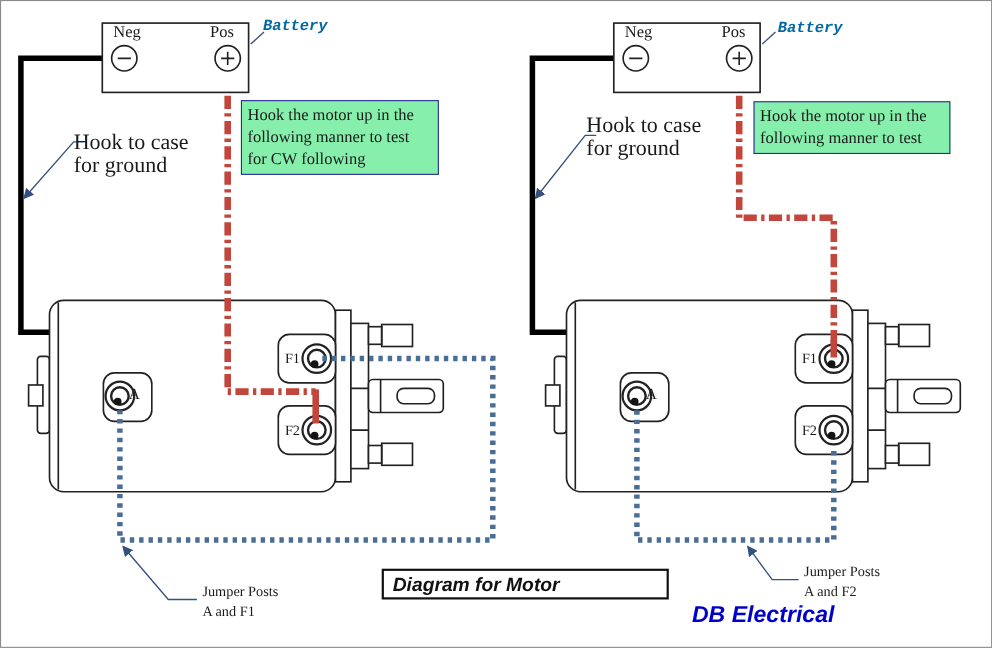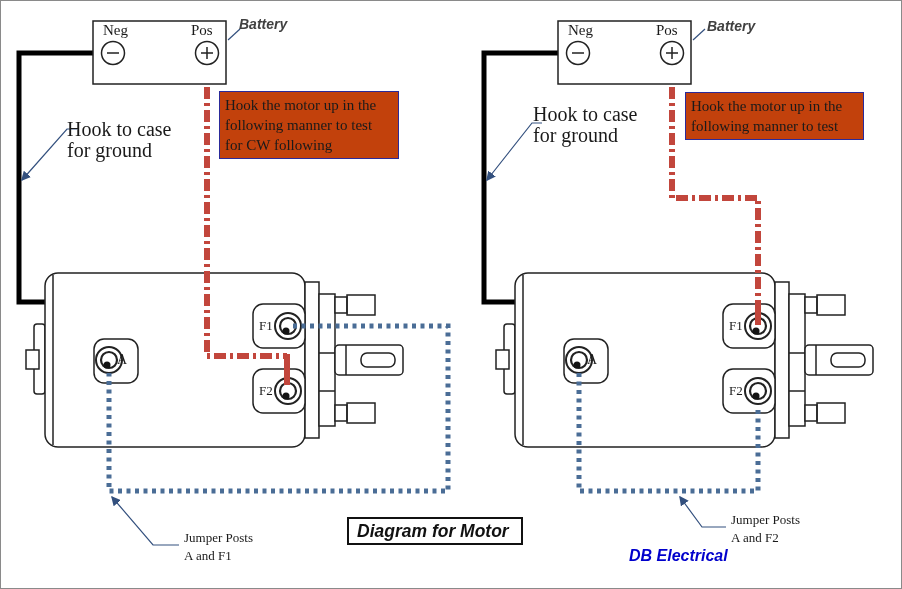--- a/index.html
+++ b/index.html
@@ -9,41 +9,41 @@
     font-family:"Liberation Serif","DejaVu Serif",serif;color:#1a1a1a;
   }
   svg.layer{position:absolute;left:0;top:0;}
   .ln{stroke:#222;stroke-width:1.5;fill:none;}
   .fillw{fill:#ffffff;}
   .wire{fill:none;stroke-linecap:butt;stroke-linejoin:miter;}
   .leader{stroke:#33507e;stroke-width:1.2;fill:none;}
   .txt{position:absolute;white-space:nowrap;text-align:right;}
   .lab15{font-size:15px;}
   .blue-label{
-    color:#404040;font-family:Liberation Sans, sans-serif;
+    color:#0369a1;font-family:Liberation Mono, monospace;
     font-style:italic;font-weight:bold;font-size:14px;
   }
   .instruction-box{
-    position:absolute;border:1px solid #2a2a9a;background:#c2410c;
+    position:absolute;border:1px solid #2a2a9a;background:#86efac;
     padding:3px 5px;font-size:15px;line-height:20px;white-space:nowrap;
   }
   .note{position:absolute;font-size:20px;line-height:21px;white-space:nowrap;}
   .jumper{position:absolute;font-size:13px;line-height:18px;white-space:nowrap;}
   .term-label{position:absolute;font-size:13px;font-weight:normal;white-space:nowrap;}
   .title-box{
-    position:absolute;left:346px;top:516px;width:176px;box-sizing:border-box;
+    position:absolute;left:346px;top:516px;width:261px;box-sizing:border-box;
     border:2px solid #111;background:#fff;padding:1px 8px;
     font-family:"Liberation Sans","DejaVu Sans",sans-serif;
     font-weight:bold;font-style:italic;font-size:17.5px;line-height:22px;color:#111;
   }
   .title-box div{white-space:pre;}
   .brand{
     position:absolute;left:628px;top:546px;
     font-family:"Liberation Sans","DejaVu Sans",sans-serif;
-    font-weight:bold;font-style:italic;font-size:16px;color:#0000cc;white-space:nowrap;
+    font-weight:bold;font-style:italic;font-size:21px;color:#0000cc;white-space:nowrap;
   }
 </style>
 </head>
 <body>
 
 <div class="stage">
 
   <svg class="layer" width="902" height="589" viewBox="0 0 902 589">
     <defs>
       <pattern id="hatch" width="3.5" height="22" patternUnits="userSpaceOnUse">

